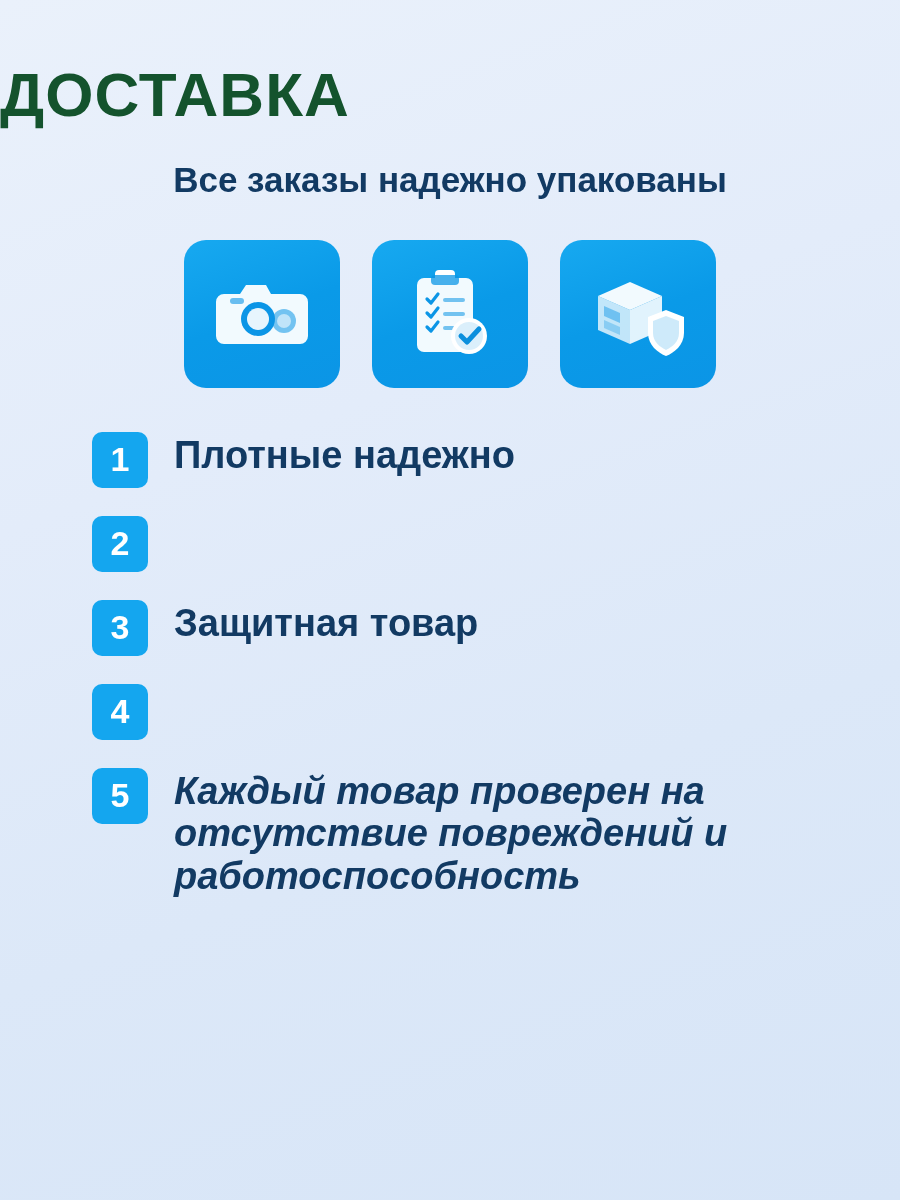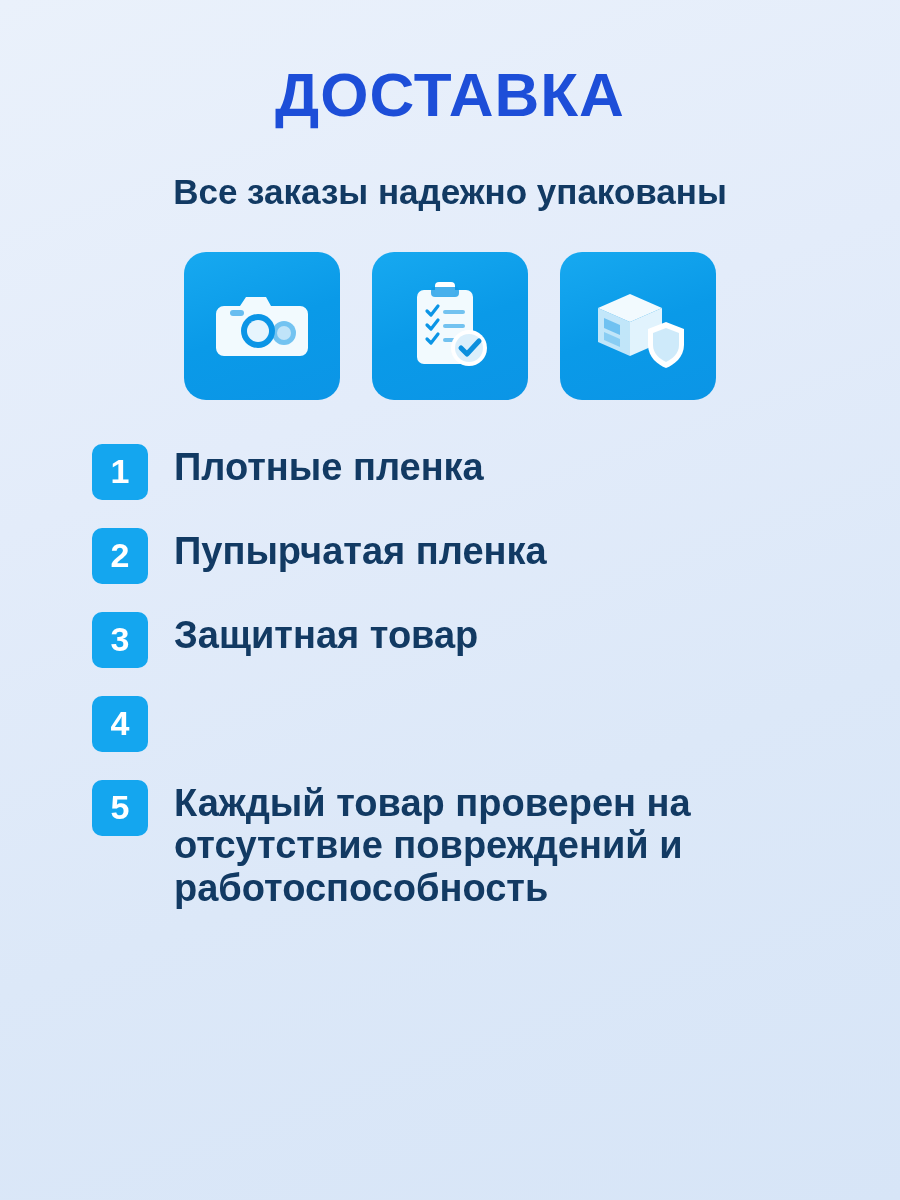--- a/index.html
+++ b/index.html
@@ -15,35 +15,35 @@
   }
   .page {
     position: relative;
     width: 900px;
     height: 1200px;
     box-sizing: border-box;
     padding: 0;
   }
 
   .title {
-    text-align: center;
+    text-align: left;
     font-size: 62px;
     font-weight: bold;
     letter-spacing: 1px;
-    color: #1d4ed8;
+    color: #14532d;
     margin: 62px 0 0 0;
     line-height: 1.05;
   }
 
   .subtitle {
     text-align: center;
     font-size: 35px;
     font-weight: bold;
     color: #123a63;
-    margin: 46px 0 0 0;
+    margin: 34px 0 0 0;
     line-height: 1.1;
   }
 
   .icons-row {
     display: flex;
     justify-content: center;
     gap: 32px;
     margin-top: 40px;
   }
   .icon-tile {
@@ -86,20 +86,21 @@
   .item-text {
     font-size: 38px;
     font-weight: bold;
     color: #123a63;
     line-height: 1.12;
     padding-top: 4px;
     max-width: 660px;
   }
   .list-item.last .item-text {
     max-width: 670px;
+    font-style: italic;
   }
 </style>
 </head>
 <body>
 
 <div class="page">
 
   <h1 class="title">ДОСТАВКА</h1>
   <h2 class="subtitle">Все заказы надежно упакованы</h2>
 
@@ -154,26 +155,25 @@
         </svg>
       </span>
     </div>
 
   </div>
 
   <div class="list">
 
     <div class="list-item">
       <div class="badge">1</div>
-      <div class="item-text">Плотные пленка</div>
+      <div class="item-text">Плотные надежно</div>
     </div>
 
     <div class="list-item">
       <div class="badge">2</div>
-      <div class="item-text">Пупырчатая пленка</div>
     </div>
 
     <div class="list-item">
       <div class="badge">3</div>
       <div class="item-text">Защитная товар</div>
     </div>
 
     <div class="list-item">
       <div class="badge">4</div>
     </div>

